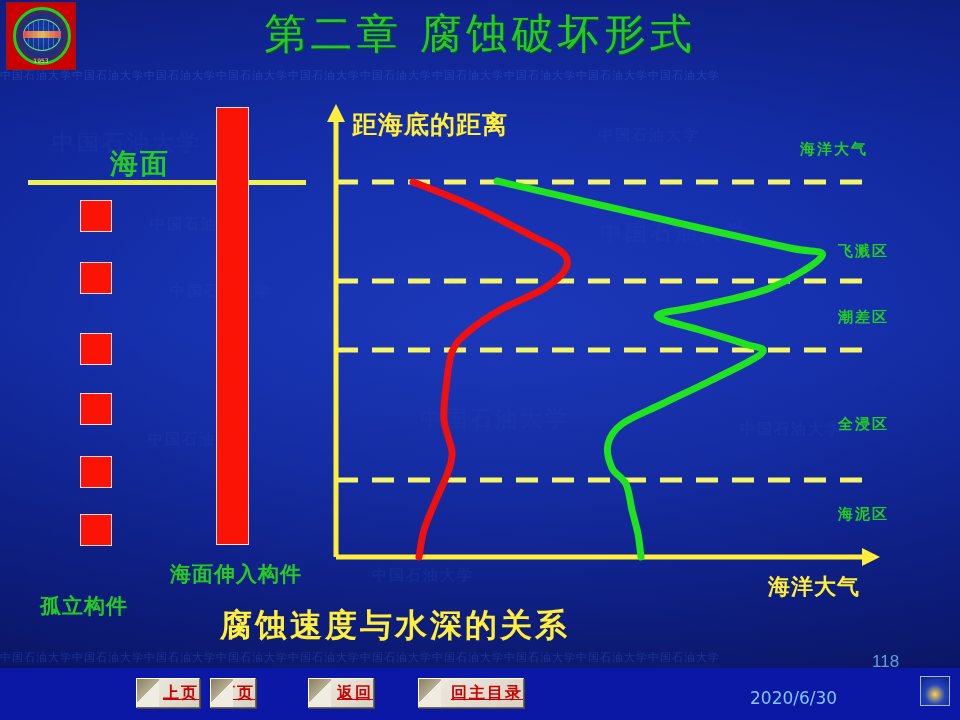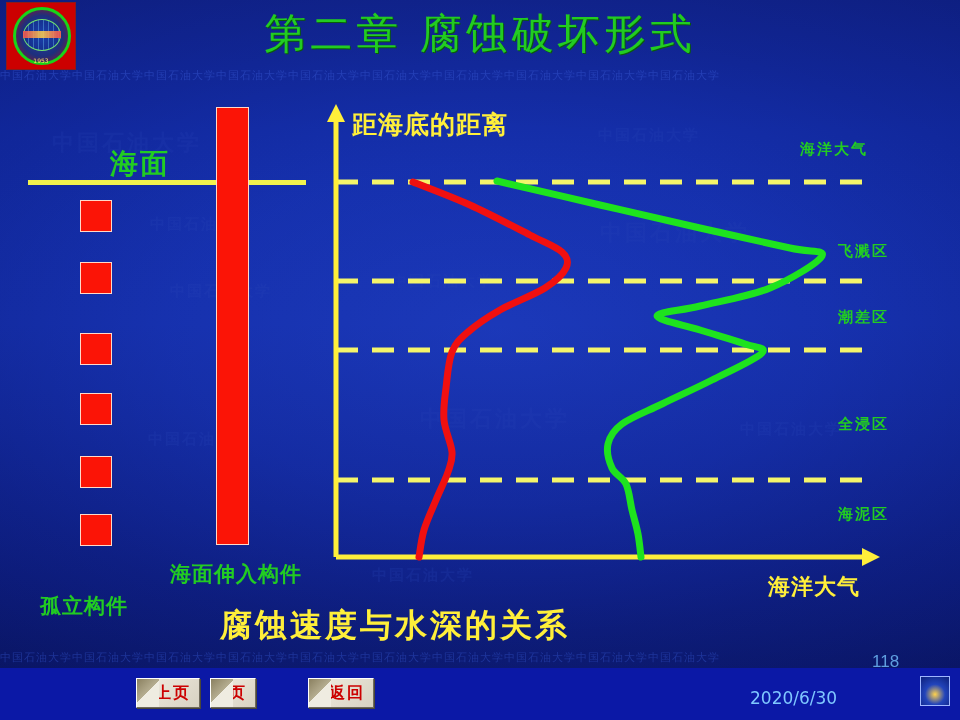--- a/index.html
+++ b/index.html
@@ -68,21 +68,21 @@
         font-size:32px;letter-spacing:3px;font-family:"DejaVu Serif","Liberation Serif",serif;
         font-weight:bold;}
 
   
   #botbar{position:absolute;left:0;top:668px;width:960px;height:52px;background:#0b18a6;}
   .navbtn{position:absolute;top:10px;height:30px;background:linear-gradient(135deg,#efece1 0%,#e3ded0 55%,#d8d2c2 100%);
           border:1px solid #ffffff;border-right-color:#6f6a5c;border-bottom-color:#6f6a5c;
           box-shadow:1px 1px 0 #4a4638;box-sizing:border-box;
           color:#cc0000;font-size:16px;font-weight:bold;letter-spacing:2px;
           font-family:"DejaVu Serif","Liberation Serif",serif;
-          display:flex;align-items:center;justify-content:flex-end;padding-right:8px;overflow:hidden;}
+          display:flex;align-items:center;justify-content:flex-end;padding-right:0;overflow:hidden;text-decoration:underline;}
   .navbtn::before{content:"";position:absolute;left:0;top:0;width:22px;height:30px;
           background:linear-gradient(135deg,#8a8060 0%,#b5ad90 45%,#efece1 46%,#efece1 100%);}
   .date{position:absolute;left:750px;top:688px;color:#7fc7ff;font-size:17px;
         font-family:"DejaVu Sans","Liberation Sans",sans-serif;}
   .pageno{position:absolute;left:872px;top:652px;color:#5f9fe0;font-size:17px;
         font-family:Liberation Sans, sans-serif;}
   .corner-icon{position:absolute;left:920px;top:676px;width:30px;height:30px;
         background:radial-gradient(circle at 50% 62%,#ffd24d 0%,#2244bb 45%,#0d1f7a 100%);
         border:1px solid #9fb6ff;box-sizing:border-box;}
 </style>
@@ -156,18 +156,19 @@
   <div class="zone" style="left:838px;top:308px;">潮差区</div>
   <div class="zone" style="left:838px;top:415px;">全浸区</div>
   <div class="zone" style="left:838px;top:505px;">海泥区</div>
 
   <div class="caption">腐蚀速度与水深的关系</div>
 
   <div id="botbar">
     <div class="navbtn" style="left:136px;width:64px;">上页</div>
     <div class="navbtn" style="left:210px;width:46px;">下页</div>
     <div class="navbtn" style="left:308px;width:66px;">返回</div>
+    <div class="navbtn" style="left:418px;width:106px;">回主目录</div>
   </div>
   <div class="date">2020/6/30</div>
   <div class="pageno">118</div>
   <div class="corner-icon"></div>
 
 </div>
 
 </body></html>

